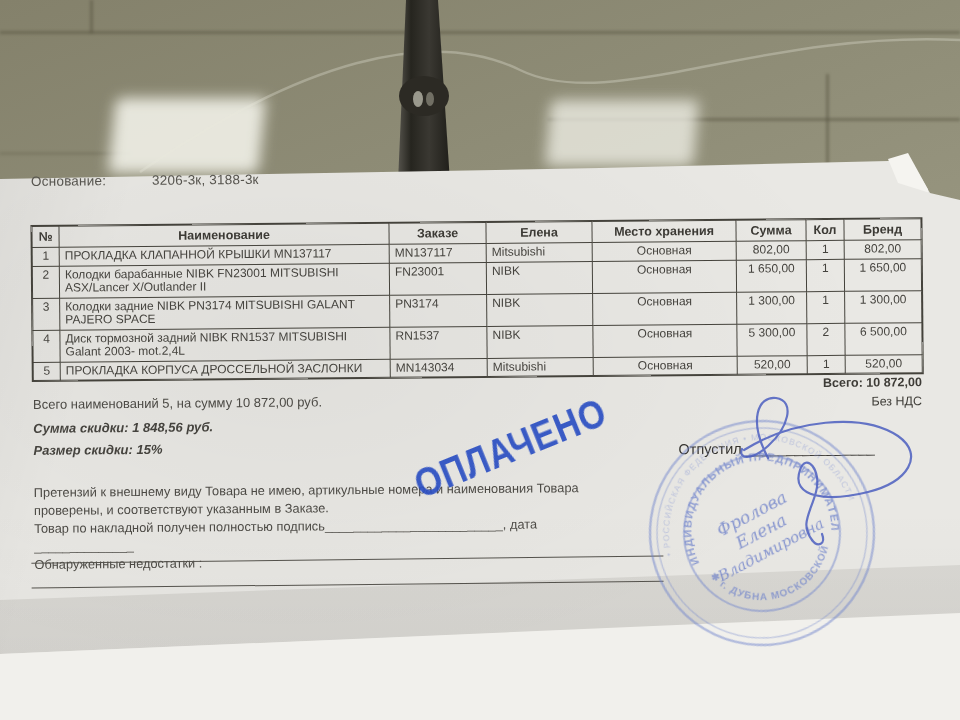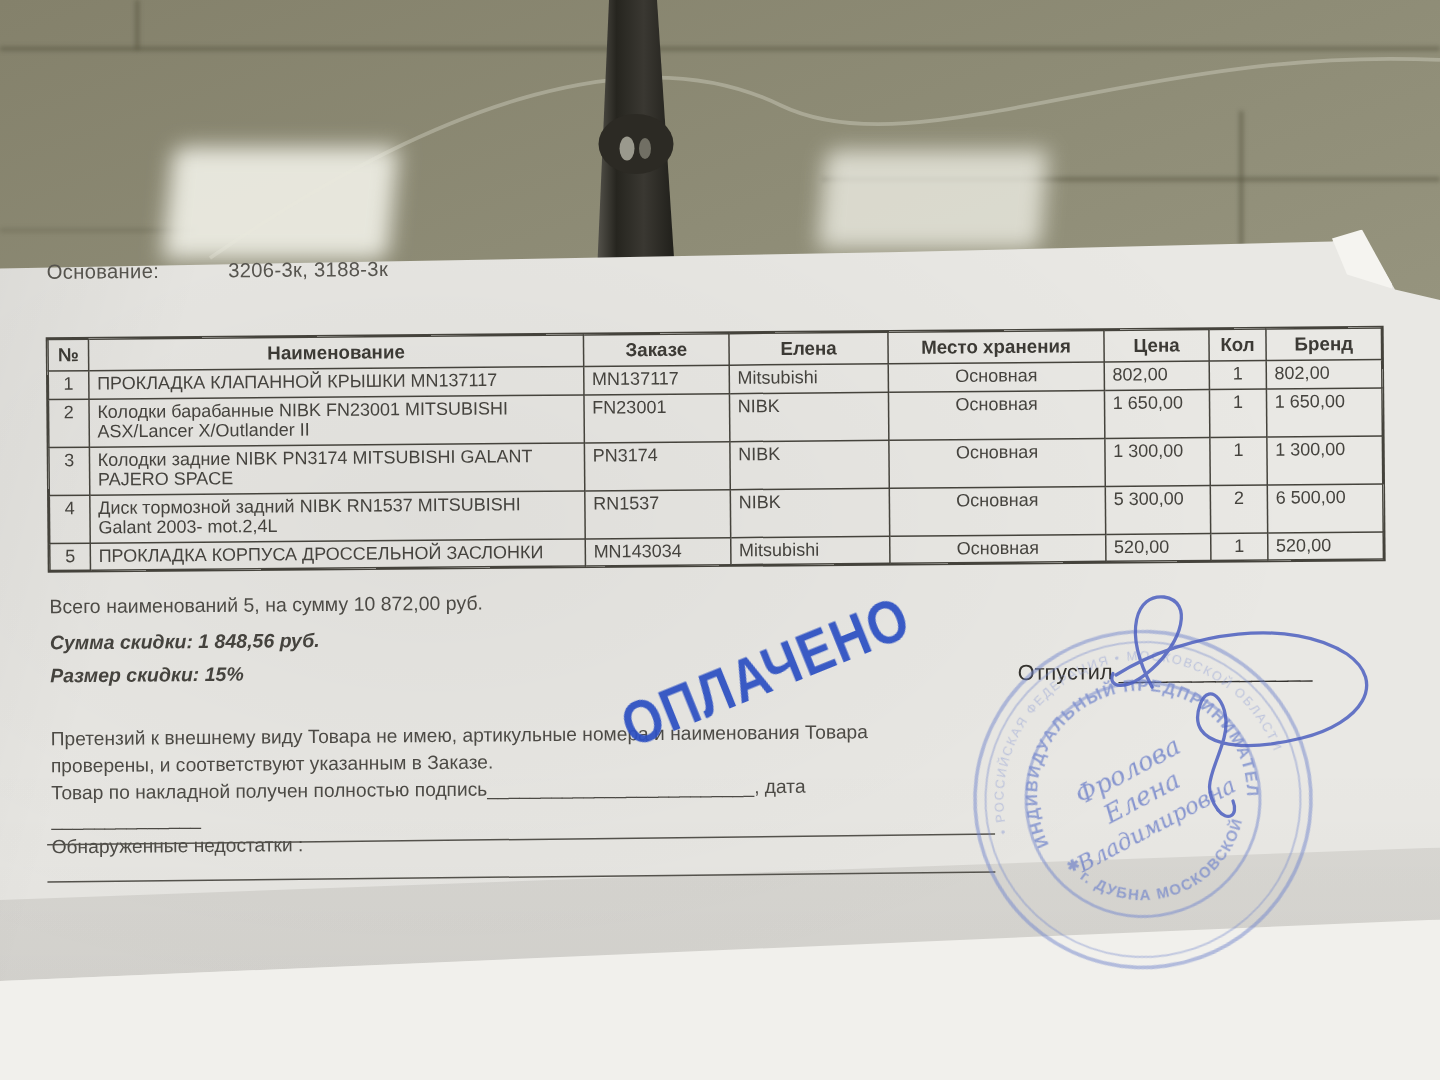--- a/index.html
+++ b/index.html
@@ -32,21 +32,21 @@
   .basis{position:absolute;left:33px;top:170px;font-size:13.5px;color:#56544e;letter-spacing:.2px;}
   .basis .val{margin-left:46px;}
   table.items{position:absolute;left:33px;top:222px;width:889px;border-collapse:collapse;
        font-size:12px;color:#45433e;table-layout:fixed;}
   table.items,table.items td,table.items th{border:1px solid #45433c;}
   table.items{box-shadow:0 0 0 1px #45433c;}
   table.items th{font-size:12.5px;font-weight:bold;padding:3px 2px;text-align:center;color:#3c3a35;}
   table.items td{padding:2px 5px;vertical-align:top;line-height:13.5px;}
   td.c0{text-align:center;}
   td.c4{text-align:center;}
-  td.c5,td.c7{text-align:left;}
+  td.c5,td.c7{text-align:center;}
   td.c6{text-align:center;}
   .totals{position:absolute;right:38px;top:379px;text-align:right;font-size:12.5px;color:#3e3c37;}
   .totals .t1{font-weight:bold;}
   .totals .t2{margin-top:5px;font-weight:normal;}
   .left-summary{position:absolute;left:33px;top:393px;font-size:13px;color:#4c4a45;}
   .left-summary .sum-line{margin-bottom:9px;}
   .left-summary .disc{font-weight:bold;font-style:italic;margin-bottom:7px;color:#45433e;}
   .claims{position:absolute;left:33px;top:480px;font-size:12.8px;line-height:18px;color:#4c4a45;width:600px;}
   .rule{position:absolute;left:30px;width:632px;border-bottom:1.6px solid #54524c;}
   .released{position:absolute;left:678px;top:443px;font-size:14.5px;color:#34322e;}
@@ -116,21 +116,21 @@
           <col style="width:38px">
           <col style="width:77px">
       </colgroup>
       <thead>
           <tr>
             <th>№</th>
             <th>Наименование</th>
             <th>Заказе</th>
             <th>Елена</th>
             <th>Место хранения</th>
-            <th>Цена</th>
+            <th>Сумма</th>
             <th>Кол</th>
             <th>Бренд</th>
           </tr>
         </thead>
       <tbody>
           <tr>
             <td class="c0">1</td>
             <td class="c1">ПРОКЛАДКА КЛАПАННОЙ КРЫШКИ MN137117</td>
             <td class="c2">MN137117</td>
             <td class="c3">Mitsubishi</td>
@@ -175,20 +175,24 @@
             <td class="c2">MN143034</td>
             <td class="c3">Mitsubishi</td>
             <td class="c4">Основная</td>
             <td class="c5">520,00</td>
             <td class="c6">1</td>
             <td class="c7">520,00</td>
           </tr>
         </tbody>
     </table>
 
+    <div class="totals">
+      <div class="t1">Всего: 10 872,00</div>
+      <div class="t2">Без НДС</div>
+    </div>
 
     <div class="left-summary">
       <div class="sum-line">Всего наименований 5, на сумму 10 872,00 руб.</div>
       <div class="disc">Сумма скидки: 1 848,56 руб.</div>
       <div class="disc">Размер скидки: 15%</div>
     </div>
 
     <div class="claims">
       <div>Претензий к внешнему виду Товара не имею, артикульные номера и наименования Товара</div>
       <div>проверены,  и соответствуют указанным в Заказе.</div>

